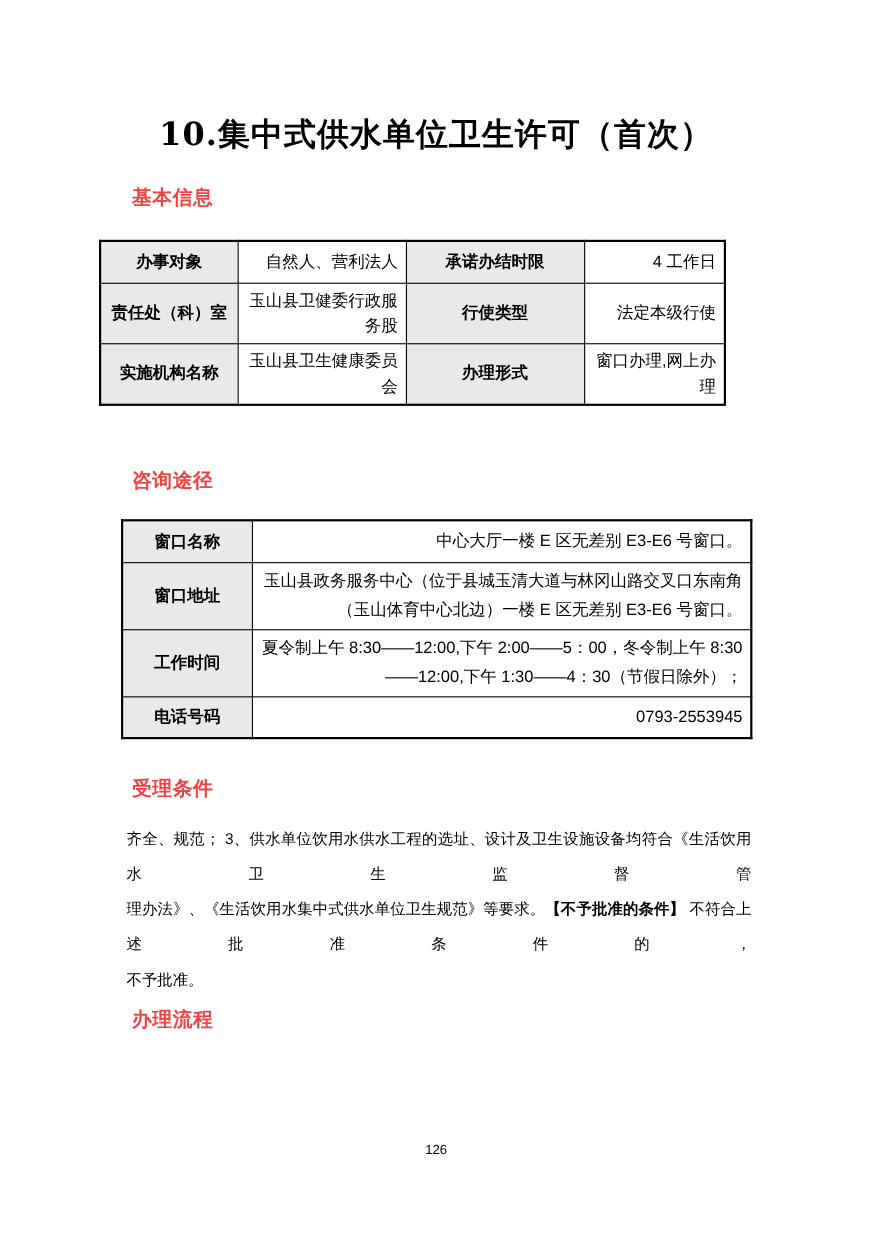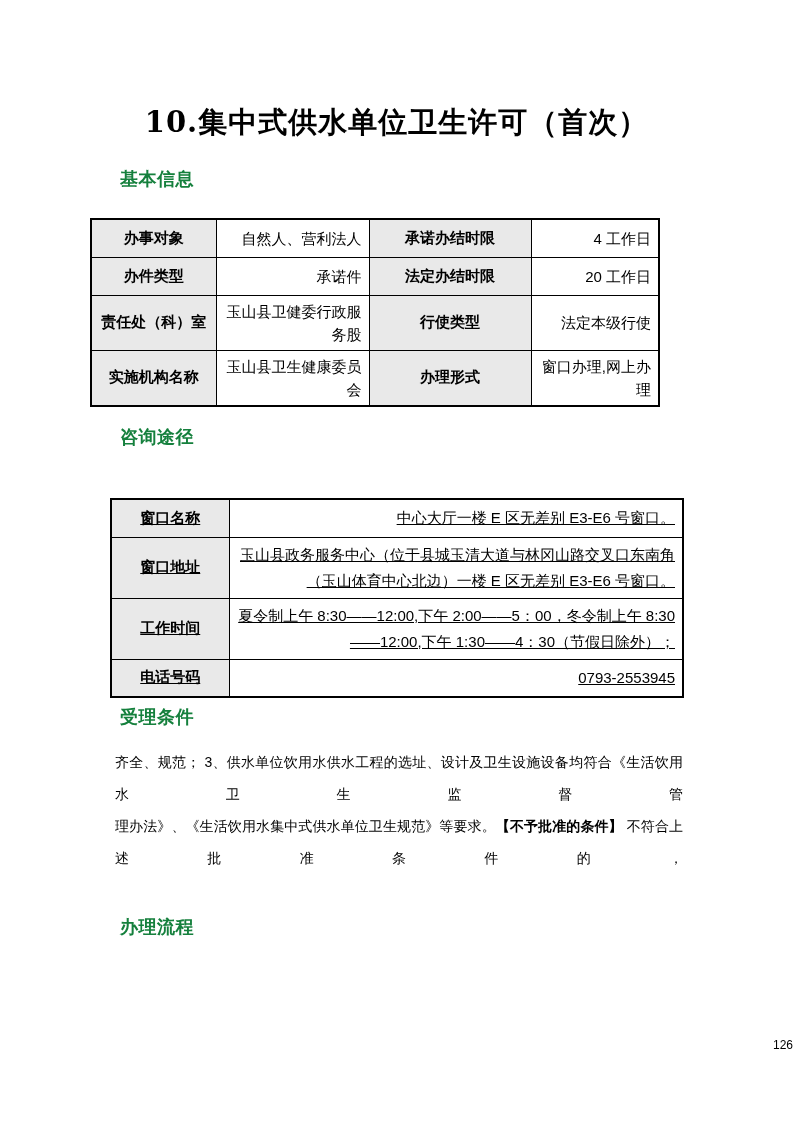--- a/index.html
+++ b/index.html
@@ -17,62 +17,62 @@
     text-align:center;
     font-family:"DejaVu Serif", serif;
     font-size:29px; font-weight:bold;
     letter-spacing:1px;
     color:#000;
   }
   .sec-heading {
     position:absolute; left:120px;
     margin:0;
     font-size:18px; font-weight:bold;
-    color:#15803d;
+    color:#ef4444;
     letter-spacing:0.5px;
   }
   table.info { position:absolute; border-collapse:collapse; table-layout:fixed; border:2px solid #000; }
   table.info td {
     border:1px solid #000;
     font-size:15px;
     padding:4px 7px;
     vertical-align:middle;
     word-break:break-all;
   }
   td.lbl {
     background:#e9e9e9;
     font-weight:bold;
     text-align:center;
     padding:4px 2px;
   }
   td.val { background:#fff; text-align:right; line-height:23px; }
   table.t1 { left:90px; top:218px; width:568px; }
   table.t1 tr.r38 { height:38px; }
   table.t1 tr.r42 { height:42px; }
-  table.t2 { left:110px; top:498px; width:572px;text-decoration:underline; }
+  table.t2 { left:110px; top:472px; width:572px; }
   table.t2 tr.r38 { height:38px; }
   table.t2 tr.r52 { height:52px; }
   table.t2 td.val { line-height:26px; }
   .accept-para {
     position:absolute; left:115px; top:746px; width:568px;
     font-size:14px;
     color:#000;
   }
   .pline {
     line-height:32px;
     text-align:justify;
     text-align-last:justify;
     word-break:break-all;
   }
   .pline.first { margin-bottom:7px; }
   .pline.last { text-align-last:left; }
   .pline b { font-weight:bold; }
   .page-number {
     position:absolute; top:1038px; left:0; right:0;
-    text-align:right;
+    text-align:center;
     font-size:12px; color:#000;
   }
 </style>
 </head>
 <body>
 
 <div class="page">
 
   <h1 class="doc-title">10.集中式供水单位卫生许可（首次）</h1>
 
@@ -84,26 +84,20 @@
         <col style="width:153px">
         <col style="width:162px">
         <col style="width:128px">
       </colgroup>
     <tbody>
         <tr class="r38">
       <td class="lbl">办事对象</td>
       <td class="val">自然人、营利法人</td>
       <td class="lbl">承诺办结时限</td>
       <td class="val">4 工作日</td>
-    </tr>
-    <tr class="r38">
-      <td class="lbl">办件类型</td>
-      <td class="val">承诺件</td>
-      <td class="lbl">法定办结时限</td>
-      <td class="val">20 工作日</td>
     </tr>
     <tr class="r42">
       <td class="lbl">责任处（科）室</td>
       <td class="val">玉山县卫健委行政服务股</td>
       <td class="lbl">行使类型</td>
       <td class="val">法定本级行使</td>
     </tr>
     <tr class="r42">
       <td class="lbl">实施机构名称</td>
       <td class="val">玉山县卫生健康委员会</td>
@@ -138,19 +132,20 @@
       <td class="val">0793-2553945</td>
     </tr>
   </tbody>
     </table>
 
   <div class="sec-heading" style="top:705px">受理条件</div>
 
   <div class="accept-para">
     <div class="pline">齐全、规范； 3、供水单位饮用水供水工程的选址、设计及卫生设施设备均符合《生活饮用水卫生监督管</div>
     <div class="pline"><span>理办法》、《生活饮用水集中式供水单位卫生规范》等要求。</span><b>【不予批准的条件】</b><span> 不符合上述批准条件的，</span></div>
+    <div class="pline last">不予批准。</div>
   </div>
 
   <div class="sec-heading" style="top:915px">办理流程</div>
 
   <div class="page-number">126</div>
 
 </div>
 
 </body></html>

